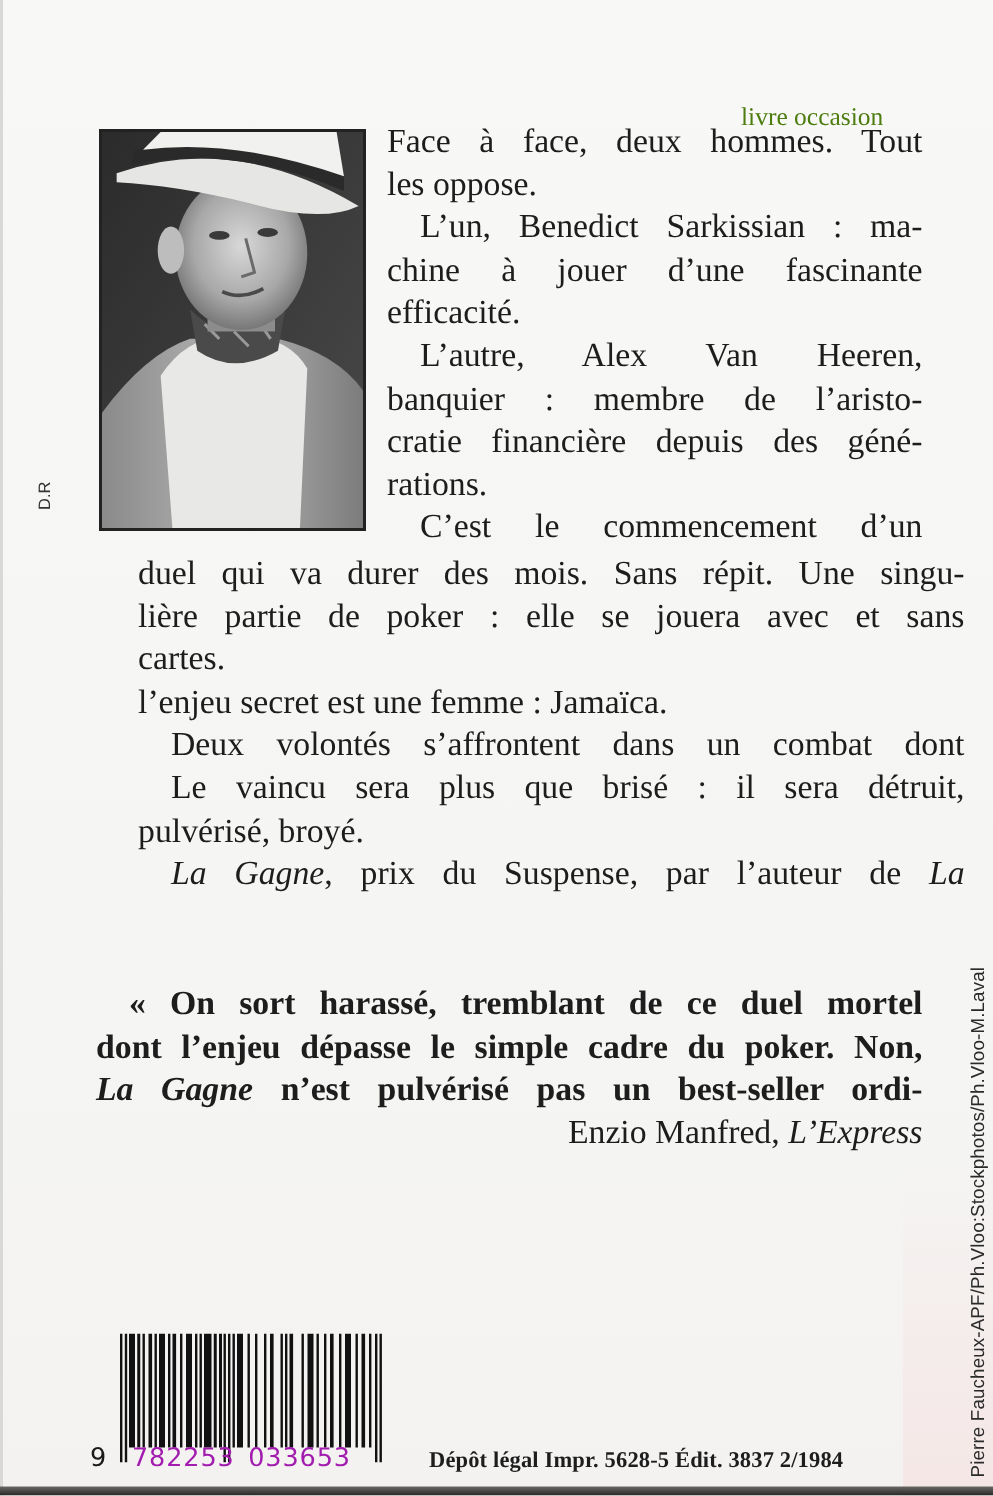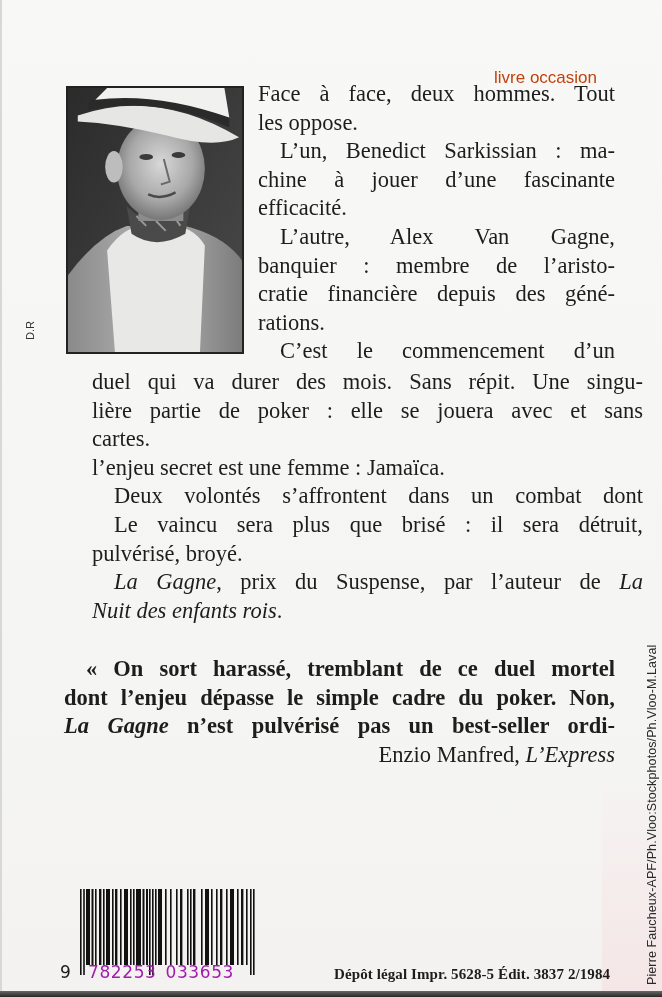--- a/index.html
+++ b/index.html
@@ -11,22 +11,22 @@
     }
     .page { position: absolute; left: 0; top: 0; width: 662px; height: 997px;
       background: linear-gradient(180deg, #f8f9f7 0%, #f5f6f4 60%, #f4f2f1 100%); }
     .page-right-tint { position: absolute; right: 0; top: 780px; width: 60px; height: 217px;
       background: linear-gradient(180deg, rgba(250,235,235,0) 0%, rgba(245,225,225,0.7) 100%); }
     .bottom-edge { position: absolute; left: 0; bottom: 0; width: 662px; height: 6px;
       background: linear-gradient(180deg, #6a6866 0%, #2a2826 100%); }
     .left-edge { position: absolute; left: 0; top: 0; width: 2px; height: 997px; background: #d8d8d6; }
 
     .watermark { position: absolute; left: 494px; top: 68px;
-      font-family: Liberation Sans, sans-serif; font-size: 17px;
-      color: #c2410c; letter-spacing: 0; z-index: 5; white-space: nowrap; }
+      font-family: Liberation Serif, serif; font-size: 17px;
+      color: #4d7c0f; letter-spacing: 0; z-index: 5; white-space: nowrap; }
 
     .photo { position: absolute; left: 66px; top: 86px; width: 178px; height: 268px;
       border: 2px solid #222; box-sizing: border-box; overflow: hidden;
       background: #3a3a3a; }
     .photo svg { display: block; width: 100%; height: 100%; }
 
     .credit-dr { position: absolute; left: 24px; top: 340px;
       transform-origin: left top; transform: rotate(-90deg);
       font-family: "Liberation Sans", "DejaVu Sans", sans-serif; font-size: 11px;
       color: #333; white-space: nowrap; }
@@ -49,21 +49,21 @@
     .barcode { position: absolute; left: 80px; top: 889px; width: 176px; height: 86px; }
     .barcode svg { display: block; }
     .isbn-lead { position: absolute; left: 60px; top: 962px; font-family: "DejaVu Sans", sans-serif;
       font-size: 17px; color: #1a1a1a; }
     .isbn-digits { position: absolute; left: 88px; top: 962px; font-family: "DejaVu Sans", sans-serif;
       font-size: 17px; color: #a21caf; letter-spacing: 0.6px; white-space: nowrap; }
     .isbn-digits span { display: inline-block; }
     .isbn-gap { display: inline-block; width: 9px; }
 
     .legal { position: absolute; left: 286px; top: 966px; font-size: 15px; font-weight: bold;
-      color: #1d1d1d; white-space: nowrap; letter-spacing: 0.1px; margin-left: 48px; }
+      color: #1d1d1d; white-space: nowrap; letter-spacing: 0.1px; }
   </style>
 </head>
 <body>
 
 <div class="page"></div>
 <div class="page-right-tint"></div>
 <div class="left-edge"></div>
 
 <div class="watermark">livre occasion</div>
 
@@ -116,37 +116,36 @@
 </div>
 
 <div class="credit-dr">D.R</div>
 
 <div class="text-block wrap-top">
   <span class="line">Face à face, deux hommes. Tout</span>
   <span class="line last">les oppose.</span>
   <span class="line indent">L’un, Benedict Sarkissian : ma-</span>
   <span class="line">chine à jouer d’une fascinante</span>
   <span class="line last">efficacité.</span>
-  <span class="line indent">L’autre, Alex Van Gagne,</span>
+  <span class="line indent">L’autre, Alex Van Heeren,</span>
   <span class="line">banquier : membre de l’aristo-</span>
   <span class="line">cratie financière depuis des géné-</span>
   <span class="line last">rations.</span>
   <span class="line indent">C’est le commencement d’un</span>
 </div>
 
 <div class="text-block wrap-full">
   <span class="line">duel qui va durer des mois. Sans répit. Une singu-</span>
   <span class="line">lière partie de poker : elle se jouera avec et sans</span>
   <span class="line last">cartes.</span>
   <span class="line last">l’enjeu secret est une femme : Jamaïca.</span>
   <span class="line indent">Deux volontés s’affrontent dans un combat dont</span>
   <span class="line indent">Le vaincu sera plus que brisé : il sera détruit,</span>
   <span class="line last">pulvérisé, broyé.</span>
   <span class="line indent"><i>La Gagne</i><span>, prix du Suspense, par l’auteur de </span><i>La</i></span>
-  <span class="line last"><i>Nuit des enfants rois</i><span>.</span></span>
 </div>
 
 <div class="text-block quote">
   <span class="line indent">« On sort harassé, tremblant de ce duel mortel</span>
   <span class="line">dont l’enjeu dépasse le simple cadre du poker. Non,</span>
   <span class="line"><i>La Gagne</i><span> n’est pulvérisé pas un best-seller ordi-</span></span>
 </div>
 
 <div class="attrib"><span>Enzio Manfred, </span><i>L’Express</i></div>
 

